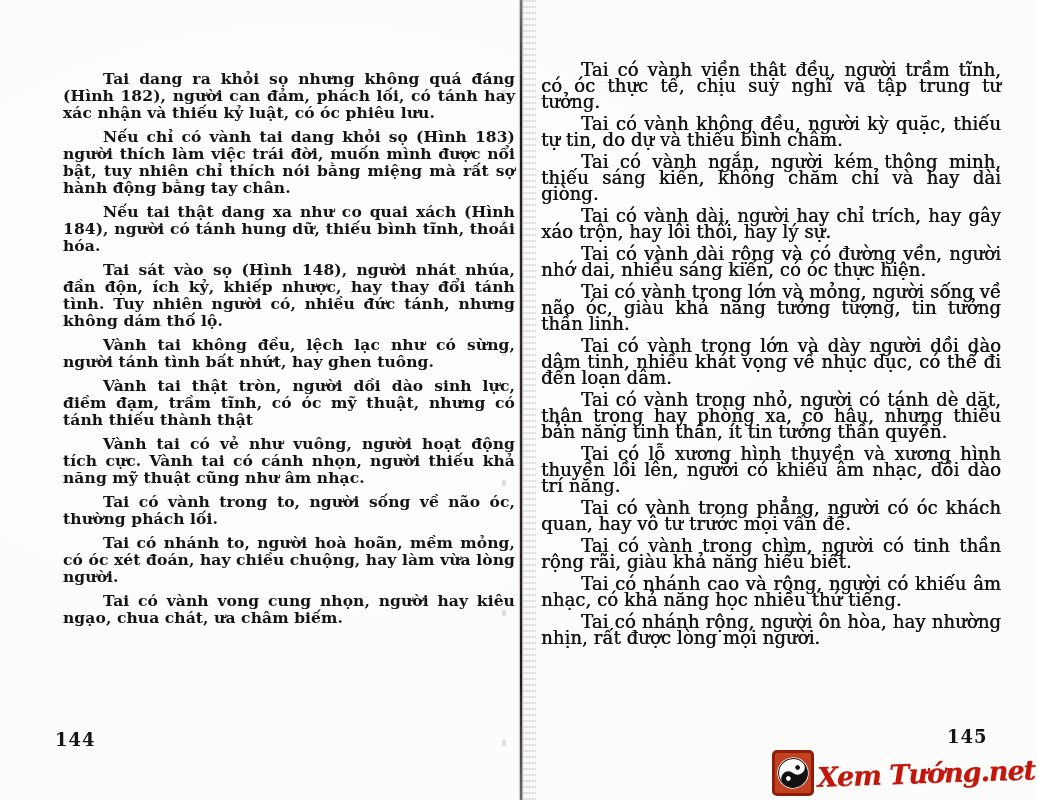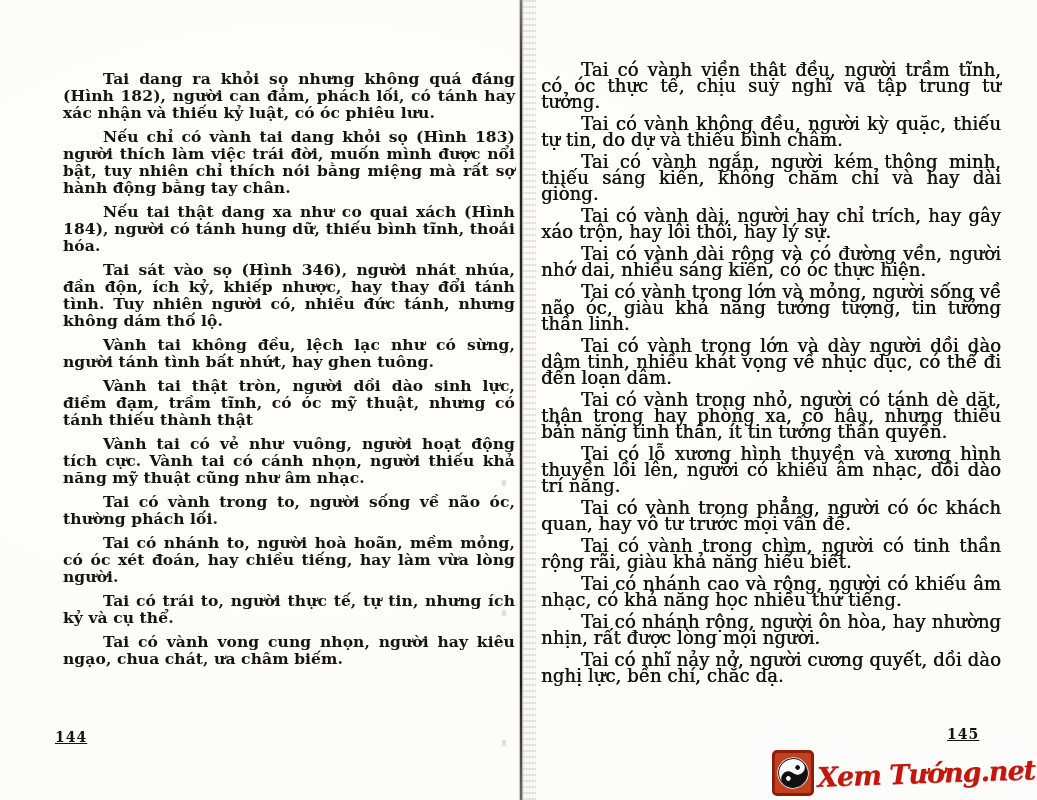--- a/index.html
+++ b/index.html
@@ -82,24 +82,23 @@
     font-size: 18px;
     line-height: 16px;
     font-weight: normal;
     text-shadow: 0.4px 0 0 currentColor; 
     text-indent: 40px;
     text-align: justify;
     letter-spacing: 0.1px;
   }
   .page-num {
     position: absolute;
-    font-size: 14px;
+    font-size: 18px;
     font-weight: bold;
     letter-spacing: 1px;
-    text-decoration: underline;
   }
   .page-num-left {
     left: 55px;
     top: 729px;
   }
   .page-num-right {
     left: 947px;
     top: 726px;
   }
   
@@ -145,47 +144,45 @@
 
 <div class="gutter"></div>
 <div class="gutter-noise"></div>
 <div class="gutter-marks"></div>
 
 <div class="page page-left">
   <div class="text-block">
       <p>Tai dang ra khỏi sọ nhưng không quá đáng (Hình 182), người can đảm, phách lối, có tánh hay xác nhận và thiếu kỷ luật, có óc phiêu lưu.</p>
       <p>Nếu chỉ có vành tai dang khỏi sọ (Hình 183) người thích làm việc trái đời, muốn mình được nổi bật, tuy nhiên chỉ thích nói bằng miệng mà rất sợ hành động bằng tay chân.</p>
       <p>Nếu tai thật dang xa như co quai xách (Hình 184), người có tánh hung dữ, thiếu bình tĩnh, thoái hóa.</p>
-      <p>Tai sát vào sọ (Hình 346), người nhát nhúa, đần độn, ích kỷ, khiếp nhược, hay thay đổi tánh tình. Tuy nhiên người có, nhiều đức tánh, nhưng không dám thố lộ.</p>
+      <p>Tai sát vào sọ (Hình 148), người nhát nhúa, đần độn, ích kỷ, khiếp nhược, hay thay đổi tánh tình. Tuy nhiên người có, nhiều đức tánh, nhưng không dám thố lộ.</p>
       <p>Vành tai không đều, lệch lạc như có sừng, người tánh tình bất nhứt, hay ghen tuông.</p>
       <p>Vành tai thật tròn, người dồi dào sinh lực, điềm đạm, trầm tĩnh, có óc mỹ thuật, nhưng có tánh thiếu thành thật</p>
       <p>Vành tai có vẻ như vuông, người hoạt động tích cực. Vành tai có cánh nhọn, người thiếu khả năng mỹ thuật cũng như âm nhạc.</p>
       <p>Tai có vành trong to, người sống về não óc, thường phách lối.</p>
-      <p>Tai có nhánh to, người hoà hoãn, mềm mỏng, có óc xét đoán, hay chiều tiếng, hay làm vừa lòng người.</p>
-      <p>Tai có trái to, người thực tế, tự tin, nhưng ích kỷ và cụ thể.</p>
+      <p>Tai có nhánh to, người hoà hoãn, mềm mỏng, có óc xét đoán, hay chiều chuộng, hay làm vừa lòng người.</p>
       <p>Tai có vành vong cung nhọn, người hay kiêu ngạo, chua chát, ưa châm biếm.</p>
     </div>
 </div>
 
 <div class="page page-right">
   <div class="text-block">
       <p>Tai có vành viền thật đều, người trầm tĩnh, có óc thực tế, chịu suy nghĩ và tập trung tư tưởng.</p>
       <p>Tai có vành không đều, người kỳ quặc, thiếu tự tin, do dự và thiếu bình châm.</p>
       <p>Tai có vành ngắn, người kém thông minh, thiếu sáng kiến, không chăm chỉ và hay dài giòng.</p>
       <p>Tai có vành dài, người hay chỉ trích, hay gây xáo trộn, hay lôi thôi, hay lý sự.</p>
       <p>Tai có vành dài rộng và có đường vền, người nhớ dai, nhiều sáng kiến, có óc thực hiện.</p>
       <p>Tai có vành trong lớn và mỏng, người sống về não óc, giàu khả năng tưởng tượng, tin tưởng thần linh.</p>
       <p>Tai có vành trong lớn và dày người dồi dào dâm tinh, nhiều khát vọng về nhục dục, có thể đi đến loạn dâm.</p>
       <p>Tai có vành trong nhỏ, người có tánh dè dặt, thận trọng hay phòng xa, có hậu, nhưng thiếu bản năng tinh thần, ít tin tưởng thần quyền.</p>
       <p>Tai có lỗ xương hình thuyền và xương hình thuyền lồi lên, người có khiếu âm nhạc, dồi dào trí năng.</p>
       <p>Tai có vành trong phẳng, người có óc khách quan, hay vô tư trước mọi vấn đề.</p>
       <p>Tai có vành trong chìm, người có tinh thần rộng rãi, giàu khả năng hiểu biết.</p>
       <p>Tai có nhánh cao và rộng, người có khiếu âm nhạc, có khả năng học nhiều thứ tiếng.</p>
       <p>Tai có nhánh rộng, người ôn hòa, hay nhường nhịn, rất được lòng mọi người.</p>
-      <p>Tai có nhĩ nảy nở, người cương quyết, dồi dào nghị lực, bền chí, chắc dạ.</p>
     </div>
 </div>
 
 <div class="page-num page-num-left">144</div>
 <div class="page-num page-num-right">145</div>
 
 <div class="watermark">
   <span class="wm-box">
     <svg width="32" height="32" viewBox="0 0 100 100" aria-hidden="true">
       <circle cx="50" cy="50" r="49" fill="#ffffff"></circle>

